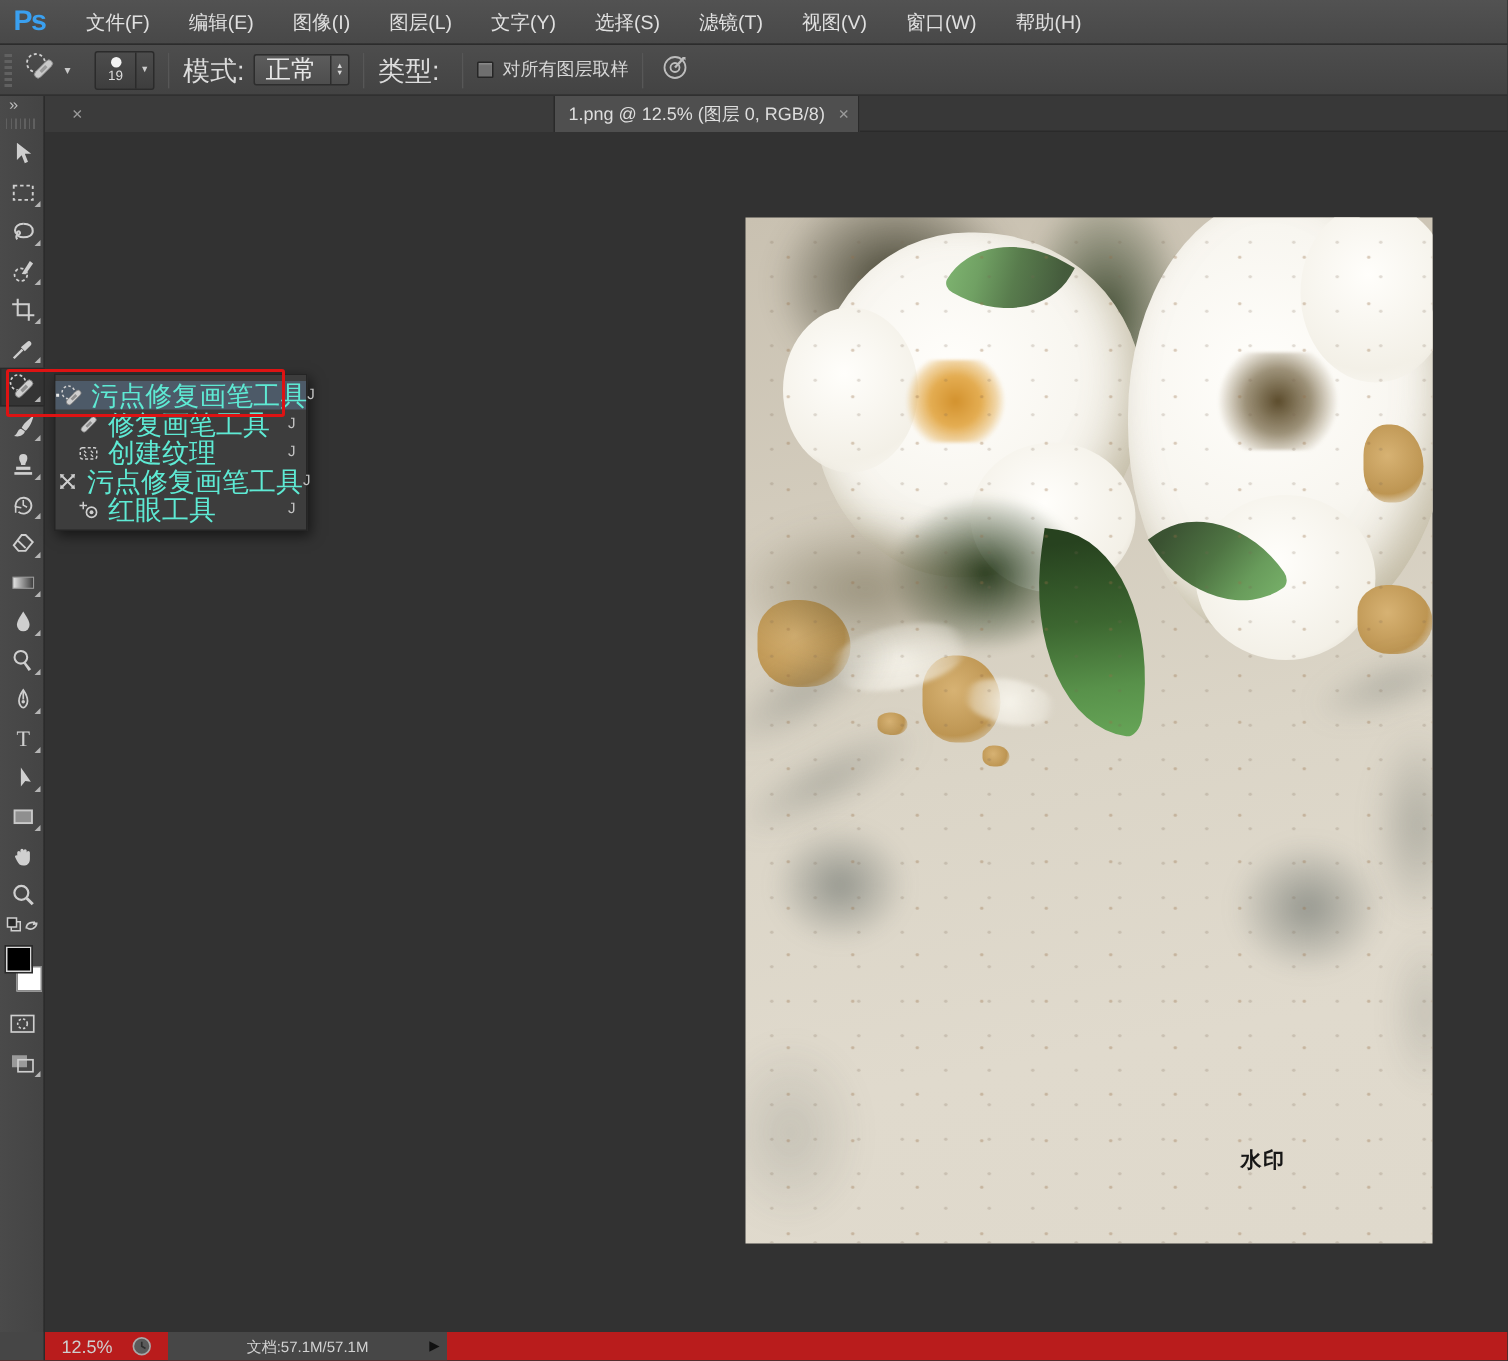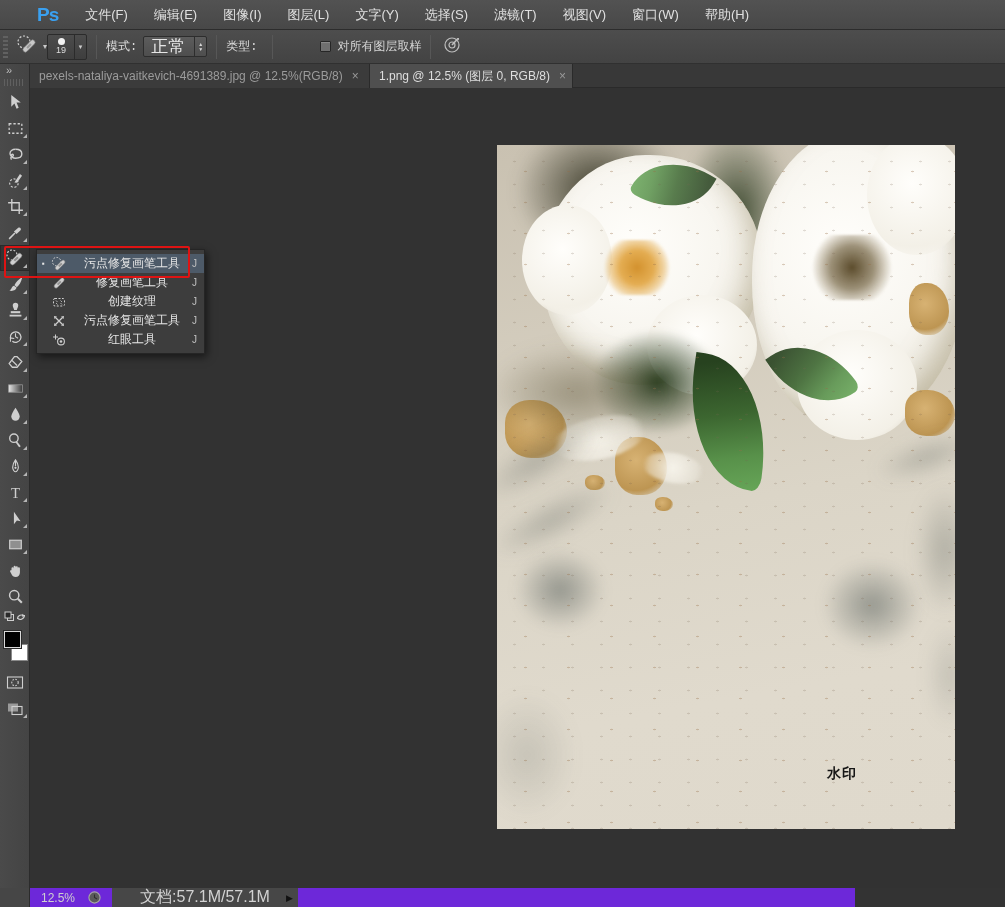--- a/index.html
+++ b/index.html
@@ -3,46 +3,46 @@
 <meta charset="utf-8">
 <style>
   * { box-sizing: border-box; margin: 0; padding: 0; }
   html,body { width:1005px; height:907px; overflow:hidden; }
   body {
     font-family: "Liberation Sans", "DejaVu Sans", sans-serif;
     background:#333; position:relative; color:#d6d6d6; font-size:12px;
     -webkit-font-smoothing:antialiased;
   }
   
-  .menubar{position:absolute;left:0;top:0;width:1005px;height:30px;background:linear-gradient(#525252,#484848);border-bottom:1px solid #2c2c2c;display:flex;align-items:center;padding-left:28px;}
+  .menubar{position:absolute;left:0;top:0;width:1005px;height:30px;background:linear-gradient(#525252,#484848);border-bottom:1px solid #2c2c2c;display:flex;align-items:center;}
   .ps-logo{color:#3aa0f0;font-weight:bold;font-size:19px;margin:0 14px 0 9px;letter-spacing:-1px;}
   .menu-item{padding:0 13px;font-size:13px;color:#e0e0e0;line-height:30px;cursor:default;}
   
   .optionsbar{position:absolute;left:0;top:30px;width:1005px;height:34px;background:linear-gradient(#4d4d4d,#434343);border-bottom:1px solid #303030;display:flex;align-items:center;}
   .grip-v{width:5px;height:22px;margin-left:3px;background:repeating-linear-gradient(180deg,#616161 0 2px,transparent 2px 4px);}
   .tool-preset{display:flex;align-items:center;margin-left:8px;}
   .caret{font-size:8px;color:#c9c9c9;margin-left:3px;}
-  .brush-widget{display:flex;margin-left:0;border:1px solid #2b2b2b;border-radius:2px;background:linear-gradient(#4c4c4c,#3e3e3e);height:26px;}
+  .brush-widget{display:flex;margin-left:16px;border:1px solid #2b2b2b;border-radius:2px;background:linear-gradient(#4c4c4c,#3e3e3e);height:26px;}
   .brush-prev{width:26px;display:flex;flex-direction:column;align-items:center;justify-content:center;}
   .brush-dot{width:7px;height:7px;border-radius:50%;background:#f2f2f2;margin-bottom:1px;}
   .brush-num{font-size:9px;color:#ddd;line-height:9px;}
   .brush-caret{width:12px;border-left:1px solid #2b2b2b;display:flex;align-items:center;justify-content:center;font-size:6px;color:#ccc;}
   .sep{width:1px;height:24px;background:#3a3a3a;border-right:1px solid #575757;margin:0 9px;}
-  .opt-label{font-size:12px;color:#dcdcdc;margin-right:6px;font-family:Liberation Mono, monospace;}
+  .opt-label{font-size:18px;color:#dcdcdc;margin-right:6px;}
   .dropdown{display:flex;align-items:center;height:21px;min-width:64px;background:linear-gradient(#5c5c5c,#4e4e4e);border:1px solid #2d2d2d;border-radius:2px;padding-left:7px;}
   .dropdown .dd-text{flex:1;font-size:17px;color:#e6e6e6;margin-right:8px;}
   .spin{display:flex;flex-direction:column;border-left:1px solid #2d2d2d;padding:0 3px;height:100%;justify-content:center;}
   .spin span{font-size:5px;line-height:5px;color:#d8d8d8;}
   .radio-group{display:flex;align-items:center;}
   .radio-opt{display:flex;align-items:center;margin-right:16px;}
   .radio{width:11px;height:11px;border-radius:50%;background:#747474;border:1px solid #2a2a2a;box-shadow:inset 0 1px 1px rgba(255,255,255,.2);margin-right:6px;position:relative;}
   .radio.sel{background:#8c8c8c;}
   .radio.sel::after{content:"";position:absolute;left:3px;top:3px;width:3px;height:3px;border-radius:50%;background:#1c1c1c;}
   .checkbox{width:11px;height:11px;background:#6f6f6f;border:1px solid #262626;border-radius:1px;box-shadow:inset 0 1px 1px rgba(255,255,255,.2);margin-right:6px;}
-  .chk-row{display:flex;align-items:center;margin-left:38px;}
+  .chk-row{display:flex;align-items:center;}
   
   .toolbar{position:absolute;left:0;top:64px;width:30px;height:824px;background:linear-gradient(90deg,#4a4a4a,#444);border-right:1px solid #2b2b2b;}
   .tb-collapse{font-size:11px;color:#bdbdbd;padding-left:6px;line-height:13px;height:13px;}
   .tb-grip{height:7px;margin:2px 4px 3px 4px;background:repeating-linear-gradient(90deg,#606060 0 1px,transparent 1px 3px);}
   .tool{width:30px;height:26px;display:flex;align-items:center;justify-content:center;position:relative;}
   .tool.active{background:#343434;box-shadow:inset 0 0 0 1px #2a2a2a;}
   .tool.t-fly::after{content:"";position:absolute;right:3px;bottom:3px;border-left:4px solid transparent;border-bottom:4px solid #b5b5b5;}
   .mini-colors{height:18px;display:flex;align-items:center;justify-content:space-between;padding:0 4px;}
   .swatches{position:relative;width:30px;height:40px;margin-top:2px;}
   .fg-swatch{position:absolute;left:4px;top:2px;width:17px;height:17px;background:#000;border:1px solid #d9d9d9;outline:1px solid #2a2a2a;z-index:2;}
@@ -70,31 +70,31 @@
   .gold{background:radial-gradient(circle at 40% 40%,#d7b273,#bd9552 65%,rgba(170,130,70,0) 92%);border-radius:42% 58% 50% 46%;filter:blur(.5px);}
   .white-petal{background:radial-gradient(circle,#f6f3ea,rgba(244,241,232,.4) 70%,transparent 88%);filter:blur(1.5px);border-radius:50%;}
   .shadow-blob{background:radial-gradient(closest-side,rgba(88,96,92,.55),rgba(88,96,92,0));filter:blur(6px);}
   .shadow-soft{background:radial-gradient(closest-side,rgba(100,105,98,.38),rgba(100,105,98,0));filter:blur(8px);}
   .watermark{left:330px;top:620px;font-size:14px;font-weight:bold;color:#161616;letter-spacing:1px;}
   
   .flyout{position:absolute;left:36px;top:249px;width:169px;background:#3d3d3d;border:1px solid #252525;box-shadow:2px 3px 8px rgba(0,0,0,.55);padding:4px 0;z-index:40;}
   .fly-item{display:flex;align-items:center;height:19px;padding-right:7px;}
   .fly-item .bullet{width:13px;text-align:center;font-size:8px;color:#e8e8e8;}
   .fly-item .f-icon{width:17px;display:flex;align-items:center;justify-content:center;}
-  .fly-item .f-label{flex:1;font-size:12px;color:#e5e5e5;margin-left:5px;white-space:nowrap;text-align:center;}
+  .fly-item .f-label{flex:1;font-size:18px;color:#5eead4;margin-left:5px;white-space:nowrap;}
   .fly-item .f-short{font-size:10px;color:#c2c2c2;}
   .fly-item.selected{background:#4d5a68;}
   .red-rect{position:absolute;left:4px;top:246px;width:186px;height:32px;border:2px solid #de1313;border-radius:2px;z-index:60;}
   
-  .statusbar{position:absolute;left:0;top:888px;width:855px;height:19px;background:#6d28d9;display:flex;align-items:center;}
+  .statusbar{position:absolute;left:0;top:888px;width:1005px;height:19px;background:#b91c1c;display:flex;align-items:center;}
   .status-corner{width:30px;height:19px;background:#464646;border-right:1px solid #2b2b2b;}
   .zoom-field{margin-left:11px;font-size:12px;color:#cfcfcf;}
   .status-ico{margin-left:12px;display:flex;align-items:center;}
   .doc-field{margin-left:10px;width:186px;height:19px;background:#474747;display:flex;align-items:center;justify-content:center;position:relative;}
-  .doc-field .doc-text{font-size:16px;color:#d2d2d2;}
+  .doc-field .doc-text{font-size:10px;color:#d2d2d2;}
   .doc-field .expand{position:absolute;right:5px;font-size:9px;color:#111;}
 </style>
 </head>
 <body>
 
 <div class="menubar">
   <span class="ps-logo">Ps</span>
   <span class="menu-item">文件(F)</span>
   <span class="menu-item">编辑(E)</span>
   <span class="menu-item">图像(I)</span>
@@ -312,21 +312,20 @@
   <div class="tool t-fly">
     <svg width="20" height="19" viewBox="0 0 20 18">
         <rect x="3" y="4" width="10" height="8" fill="#9a9a9a"></rect>
         <rect x="7" y="7" width="10" height="8" fill="none" stroke="#cfcfcf" stroke-width="1.1"></rect>
       </svg>
   </div>
 </div>
 
 <div class="tabbar">
   <div class="tab inactive">
-    <span class="title">pexels-nataliya-vaitkevich-4691389.jpg @ 12.5%(RGB/8)</span>
     <span class="close">×</span>
   </div>
   <div class="tab active">
     <span class="title">1.png @ 12.5% (图层 0, RGB/8)</span>
     <span class="close">×</span>
   </div>
 </div>
 
 <div class="canvas-area"></div>
 

